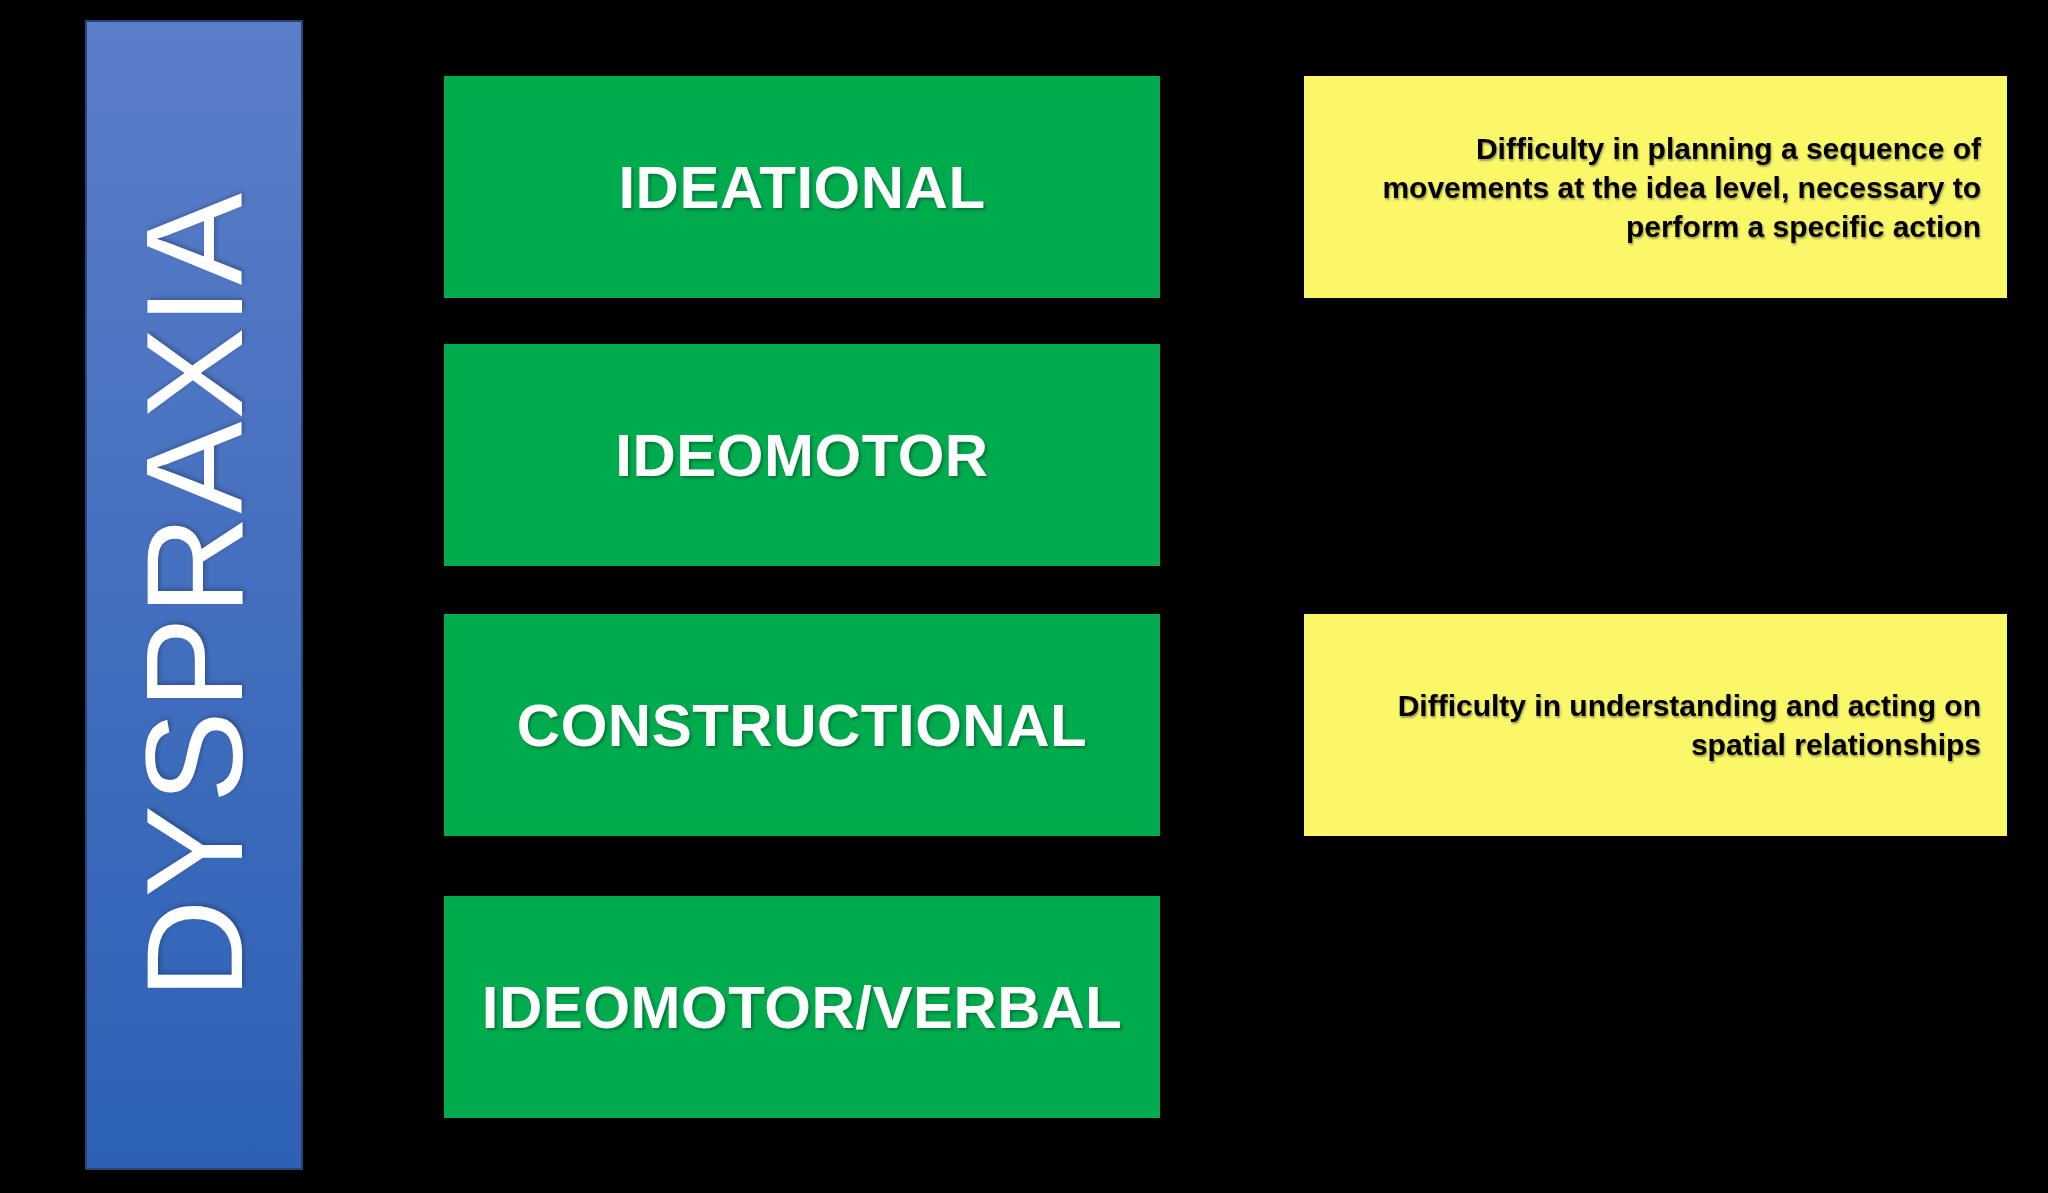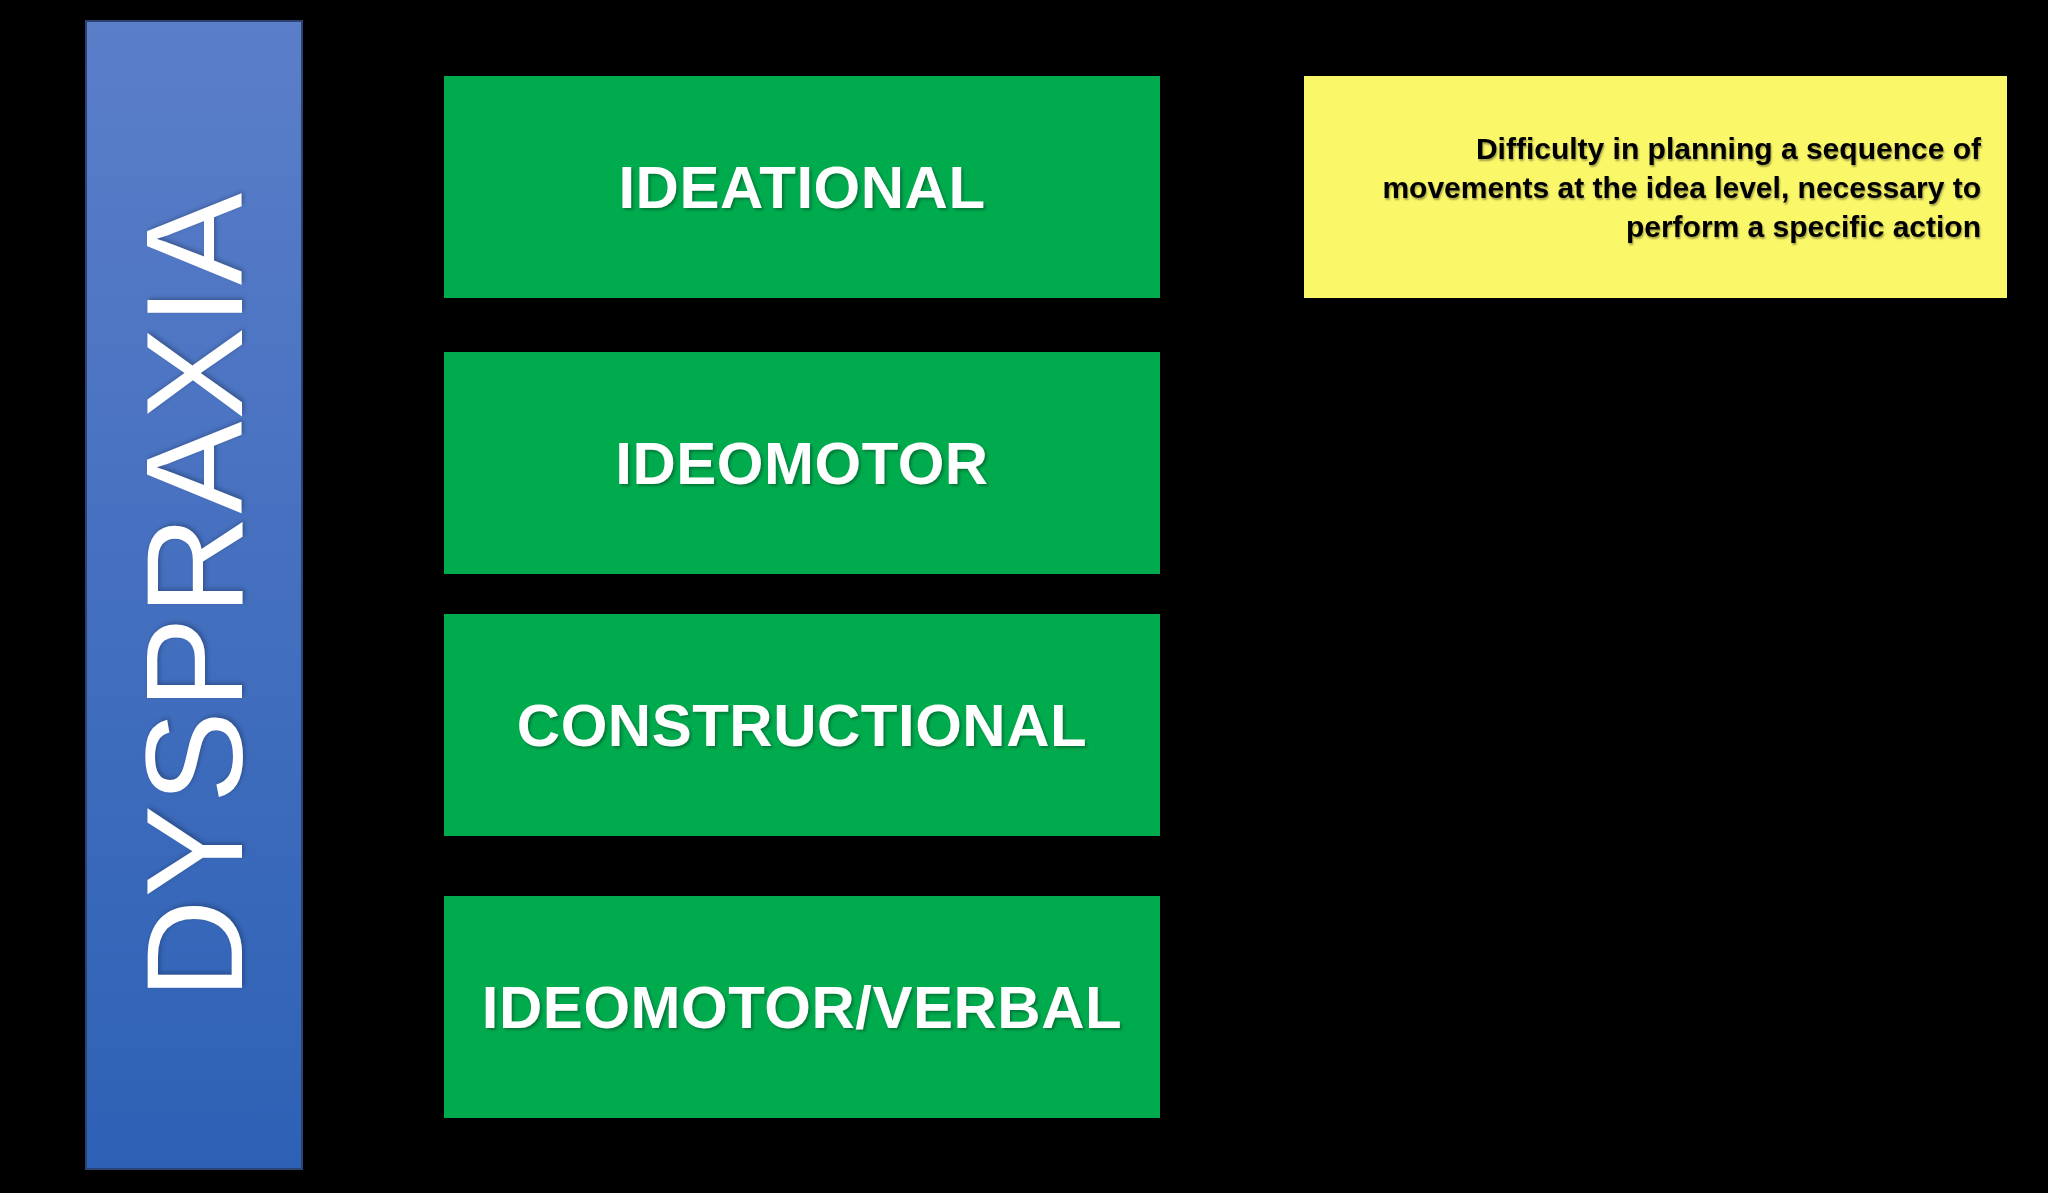--- a/index.html
+++ b/index.html
@@ -51,21 +51,21 @@
     white-space:nowrap;
   }
   
   .row{
     position:absolute;
     left:0;
     width:100%;
     height:222px;
   }
   .row-1{top:76px;}
-  .row-2{top:352px;}
+  .row-2{top:344px;}
   .row-3{top:614px;}
   .row-4{top:896px;}
   .type-box{
     position:absolute;
     left:444px;
     top:0;
     width:716px;
     height:100%;
     background:var(--green);
     display:flex;
@@ -124,20 +124,23 @@
   <div class="row row-2">
     <div class="type-box">
       <span class="type-label">IDEOMOTOR</span>
     </div>
   </div>
 
   <div class="row row-3">
     <div class="type-box">
       <span class="type-label">CONSTRUCTIONAL</span>
     </div>
+    <div class="desc-box">
+      <span class="desc-label">Difficulty in understanding and acting on spatial relationships</span>
+    </div>
   </div>
 
   <div class="row row-4">
     <div class="type-box">
       <span class="type-label">IDEOMOTOR/VERBAL</span>
     </div>
   </div>
 
 </div>
 

